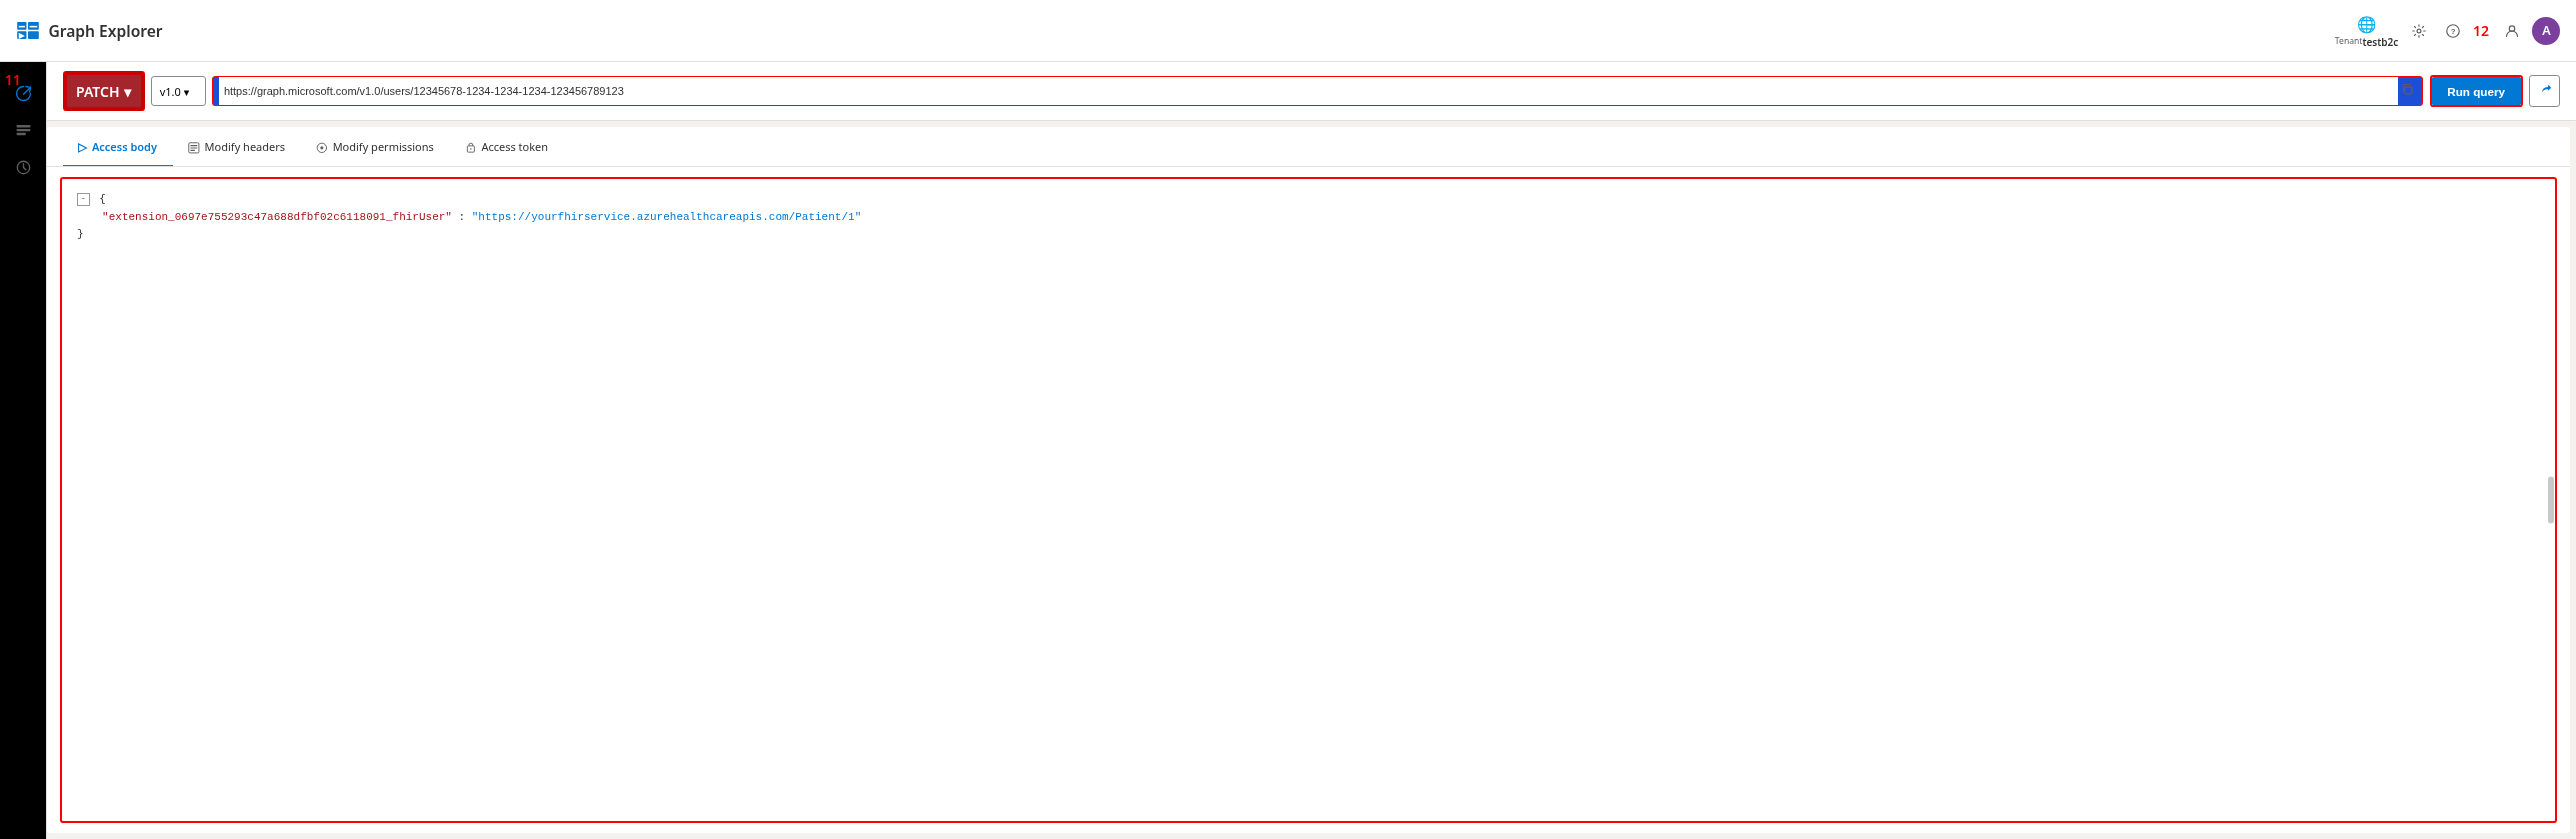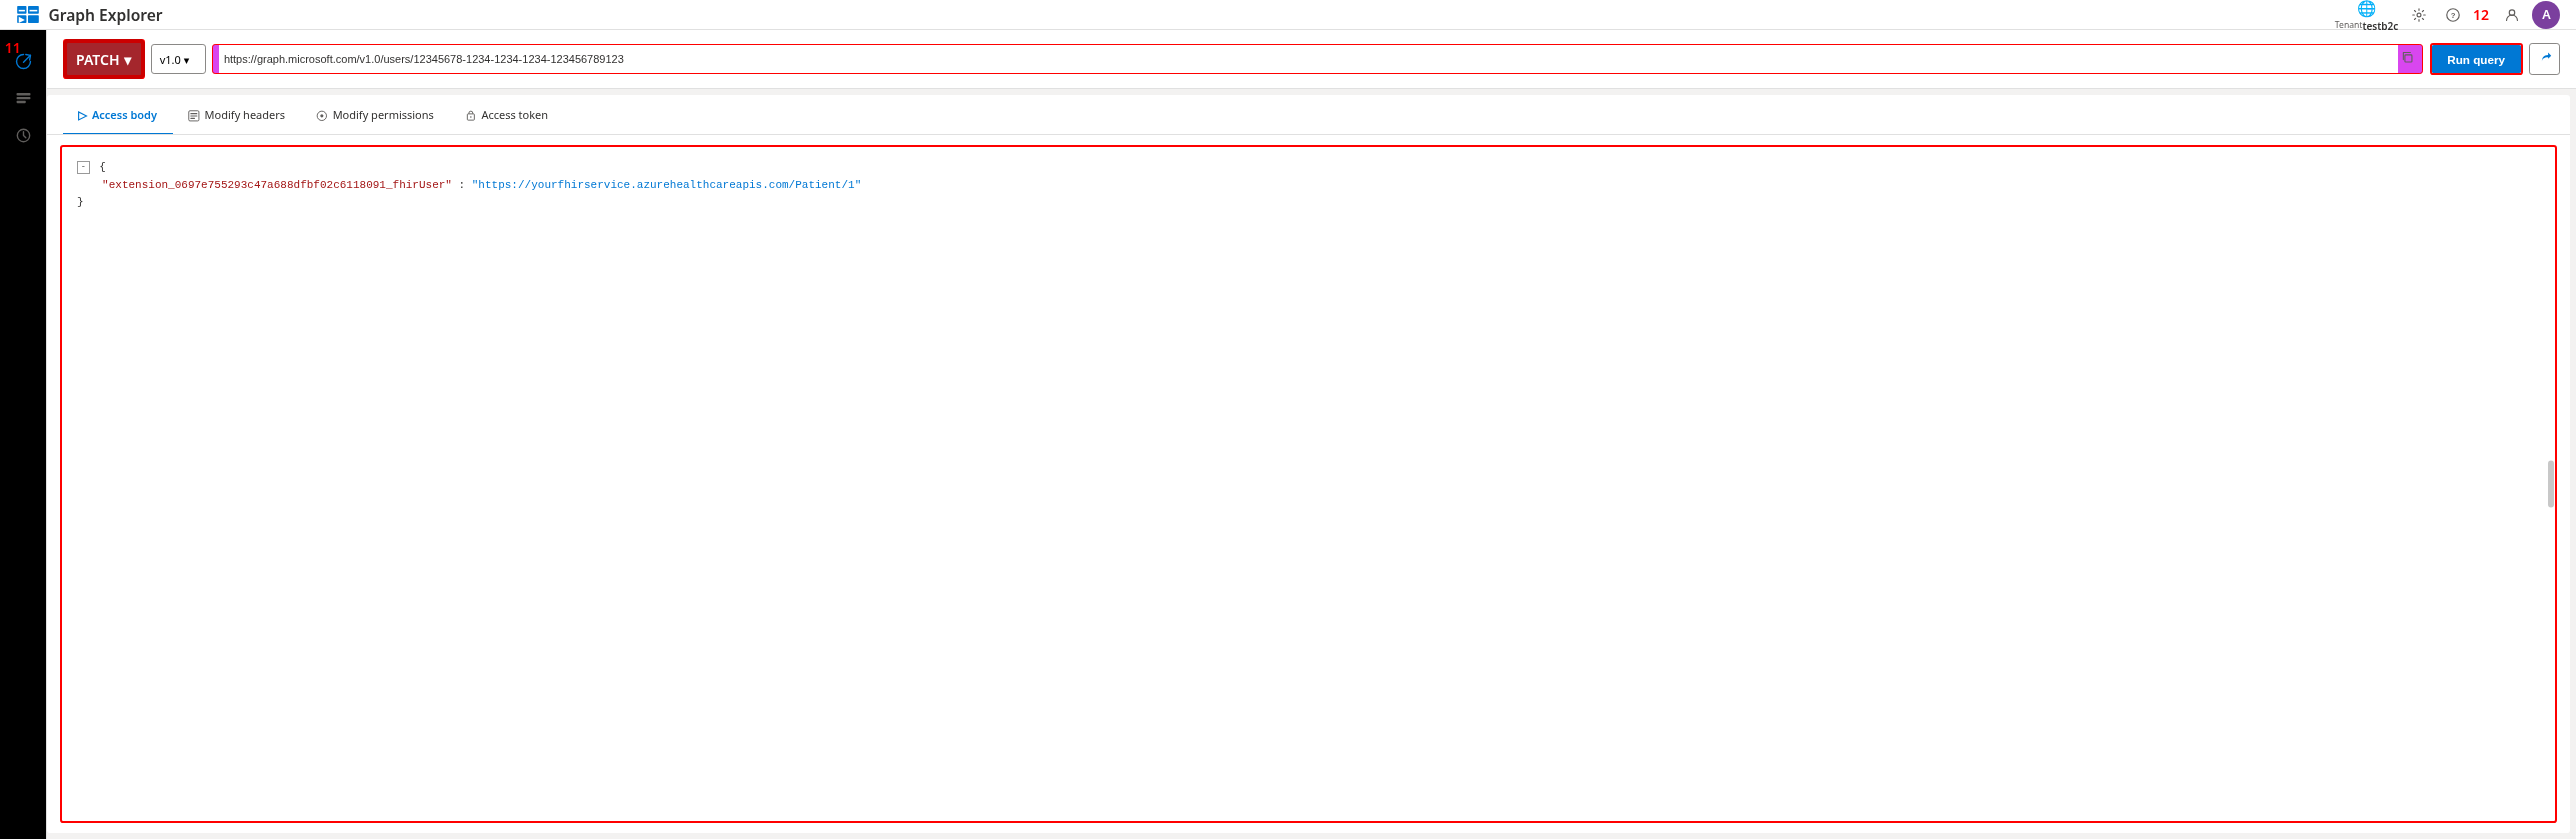--- a/index.html
+++ b/index.html
@@ -11,21 +11,21 @@
       flex-direction: column;
     }
 
     
     .header {
       background: #fff;
       border-bottom: 0.8px solid #e0e0e0;
       display: flex;
       align-items: center;
       padding: 0 15.6px;
-      height: 30px;
+      height: 62px;
       gap: 18px;
     }
     .header-logo {
       display: flex;
       align-items: center;
       gap: 7.8px;
       margin-right: auto;
     }
     .header-logo-icon {
       width: 25px;
@@ -180,21 +180,21 @@
       align-items: flex-end;
       gap: 3.1px;
       min-width: 55px;
     }
     .url-input-wrapper {
       flex: 1;
       border: 1.6px solid red;
       border-radius: 3.1px;
       display: flex;
       align-items: center;
-      background: #d946ef;
+      background: #1d4ed8;
       padding: 0 6.2px;
     }
     .url-input {
       flex: 1;
       border: none;
       outline: none;
       font-size: 11px;
       padding: 7.8px 4.7px;
       color: #323130;
     }

